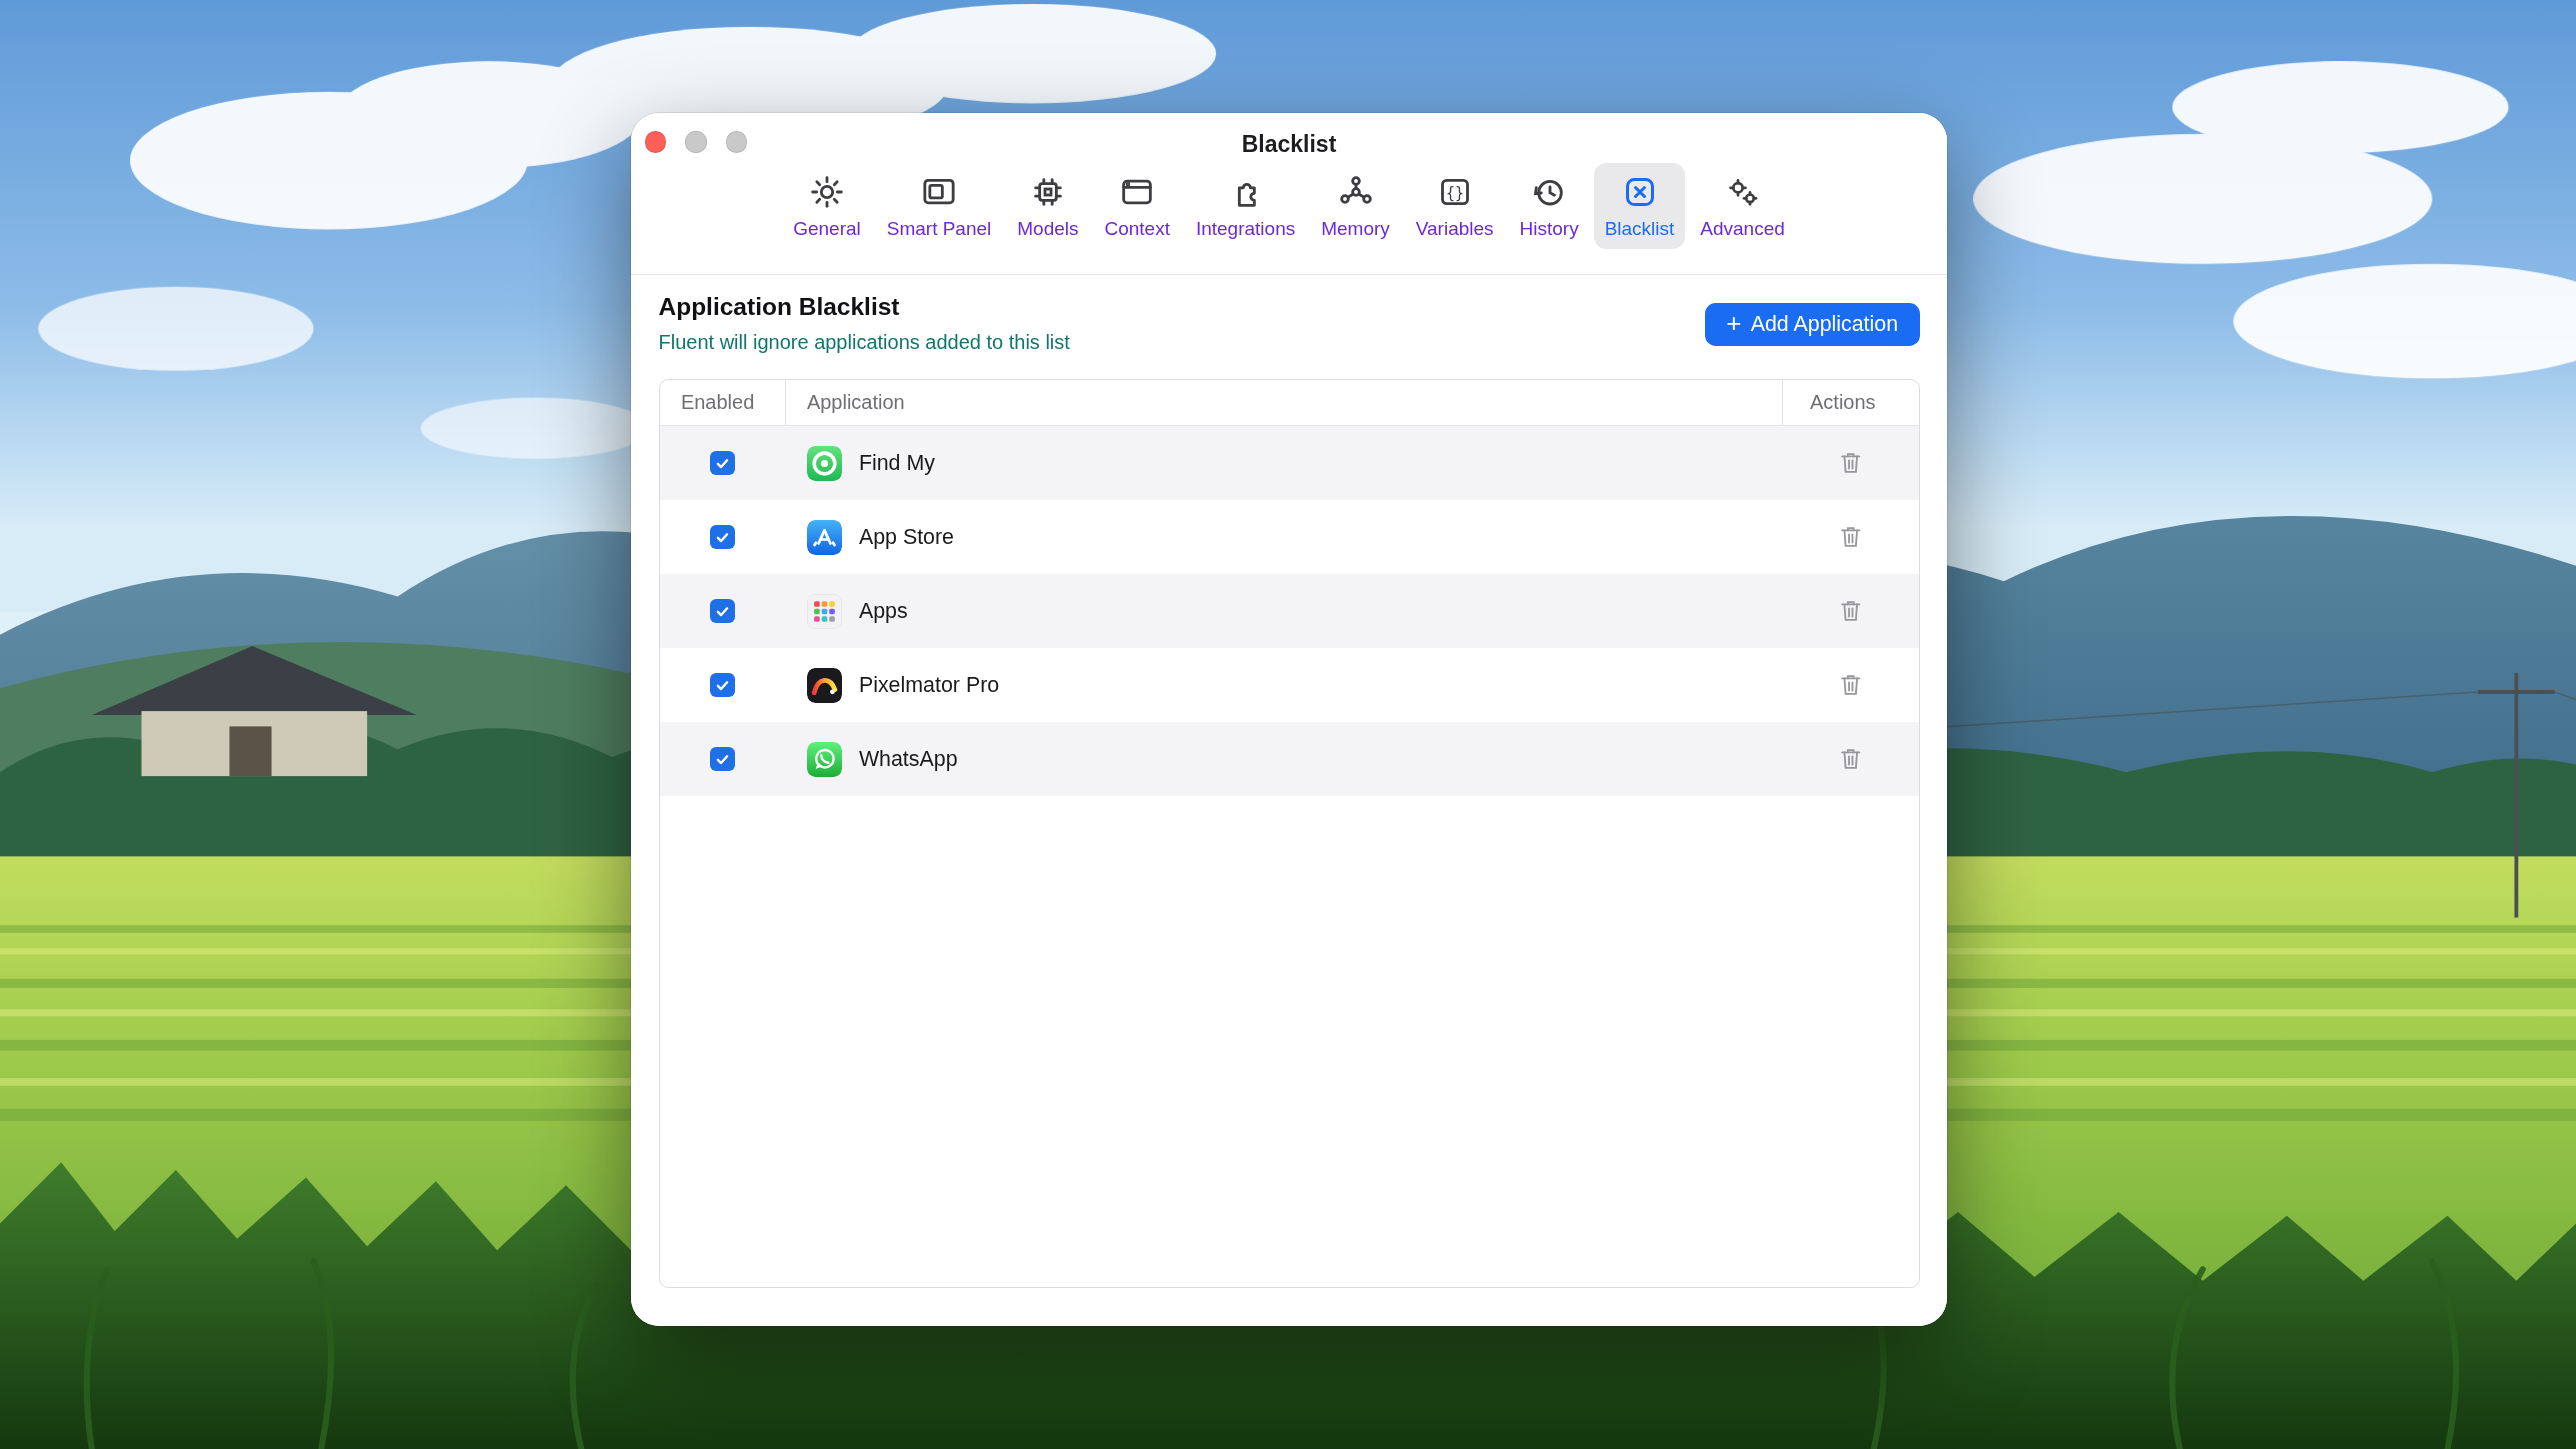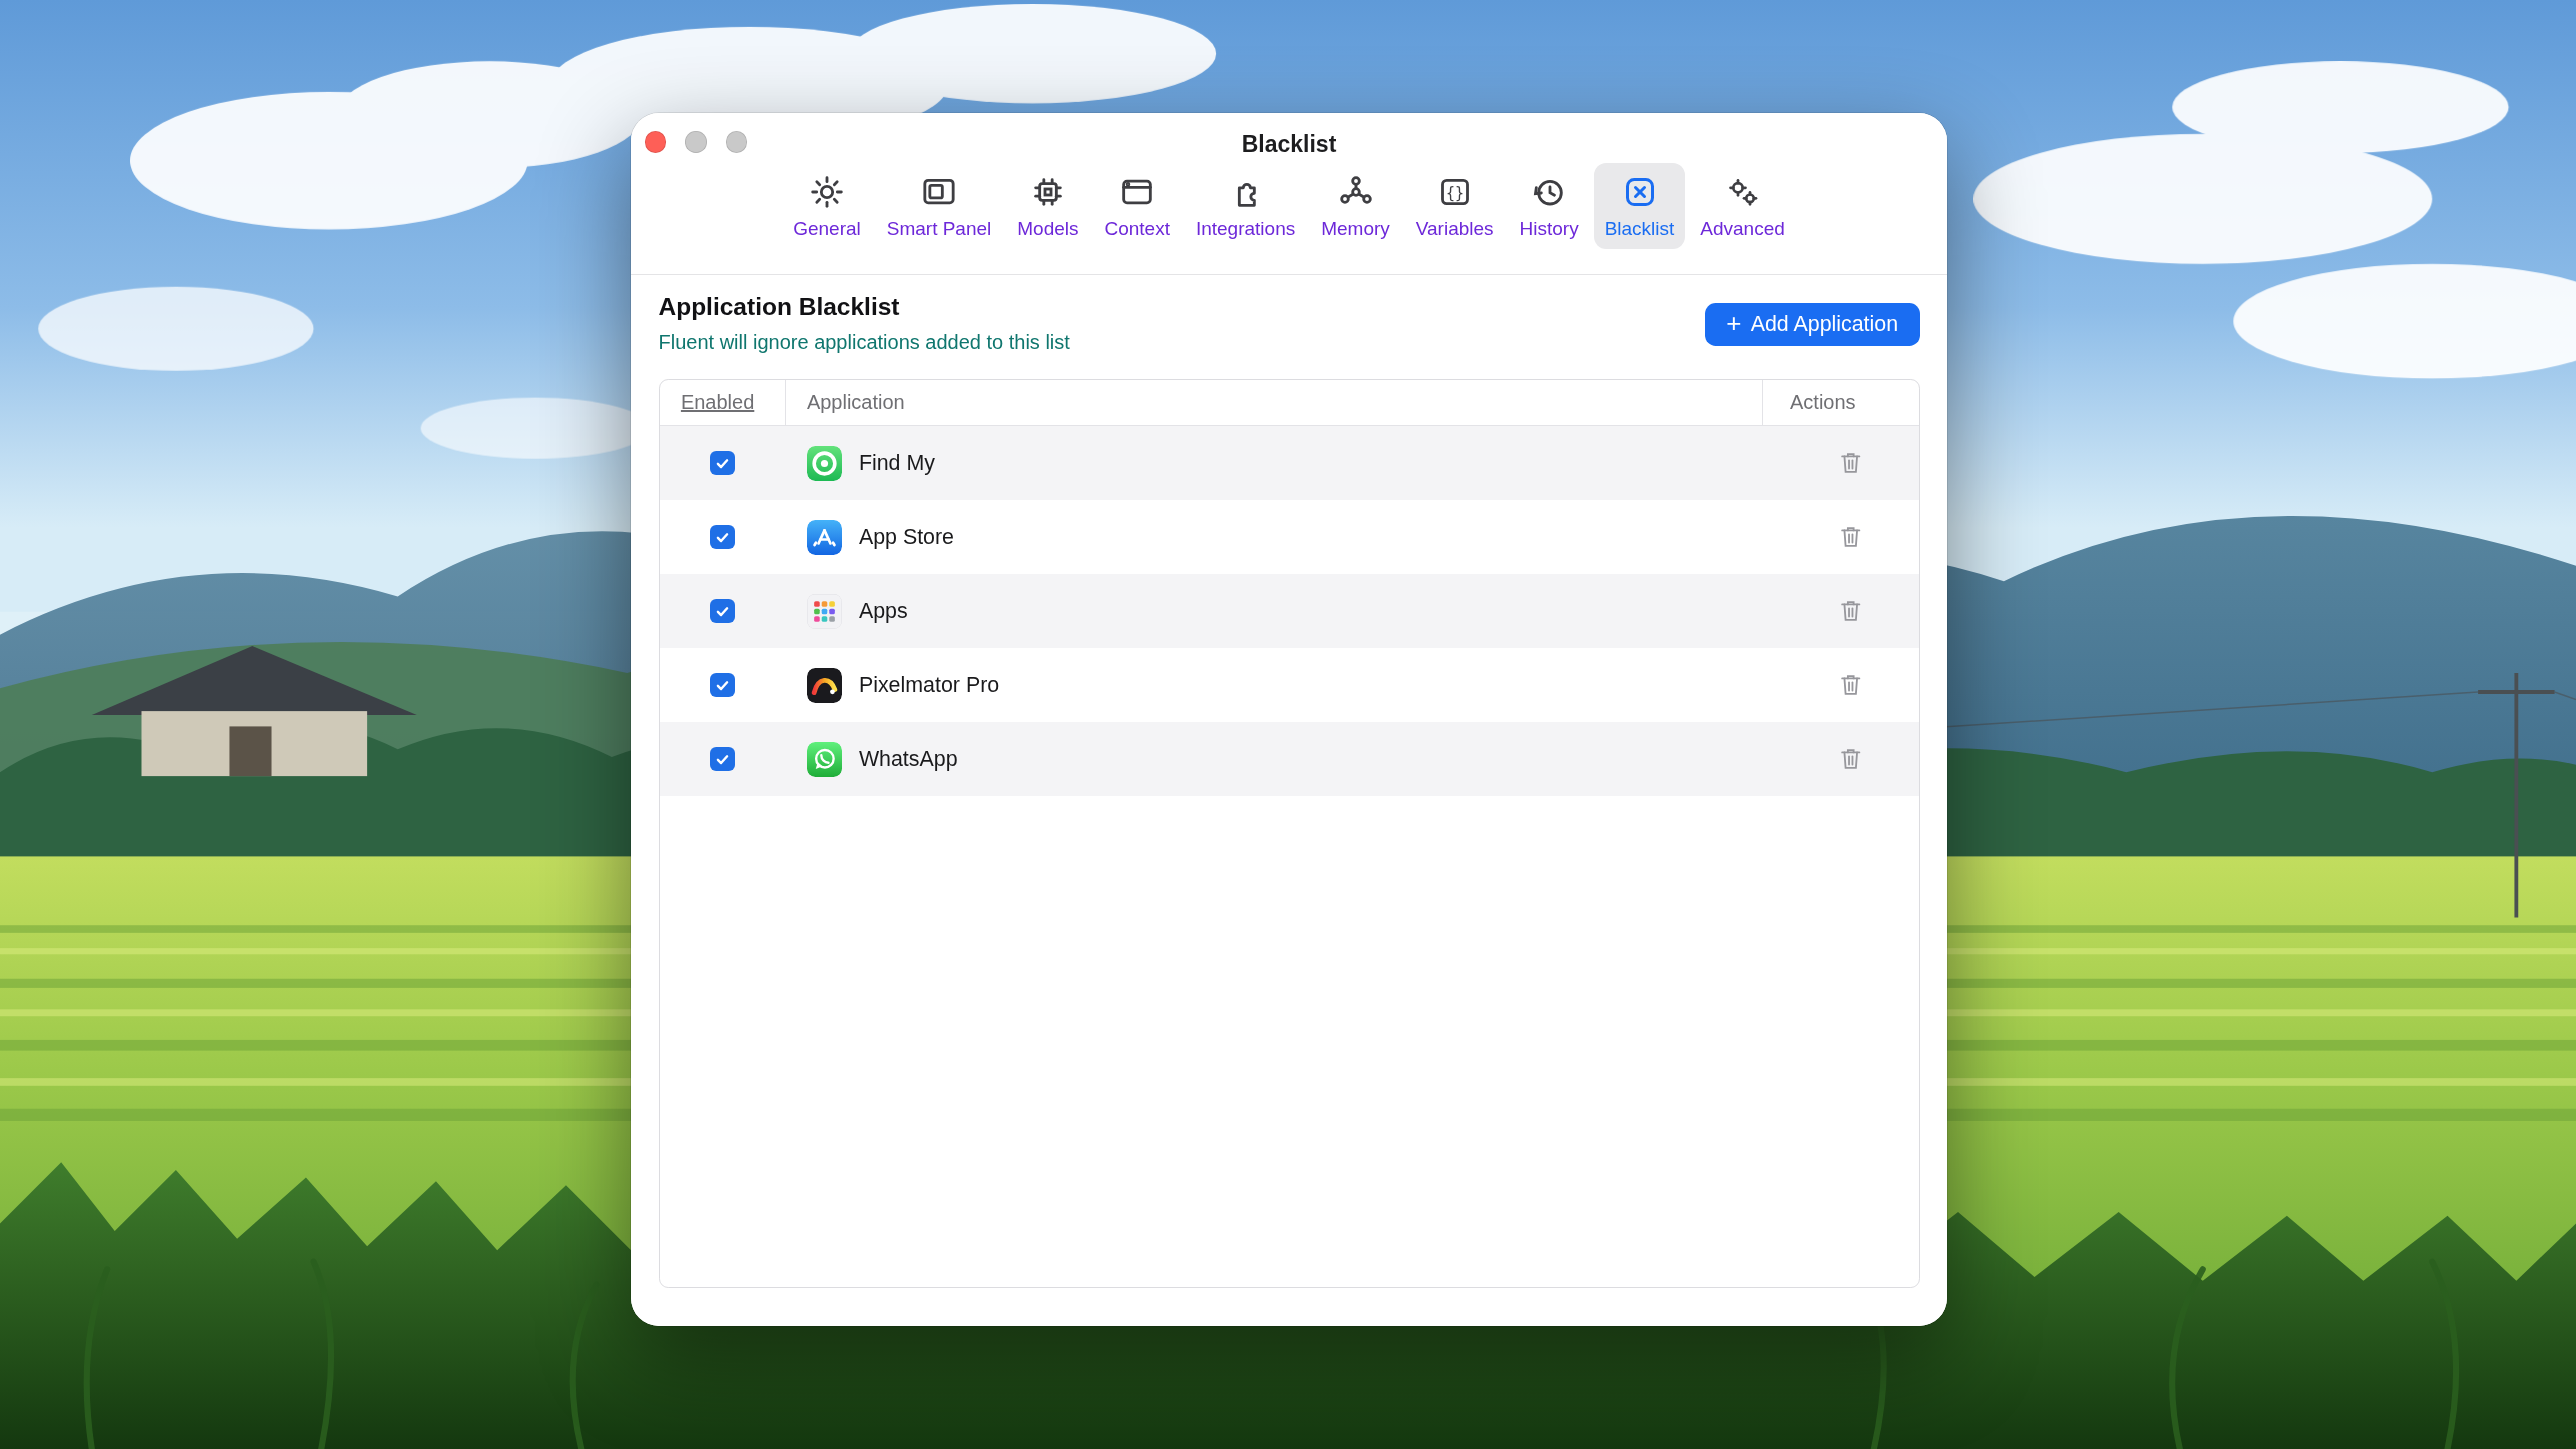--- a/index.html
+++ b/index.html
@@ -43,23 +43,23 @@
   .page-sub { margin-top:9.2px; font-size:20px; color:#0f766e; }
 
   .add-btn { position:absolute; right:27.5px; top:27.5px; height:43px; display:flex; align-items:center; gap:9.2px;
     background:#1a6df2; color:#fff; border:none; border-radius:10.7px; padding:0 21.4px; font-size:21.4px;
     font-family:"Liberation Sans", sans-serif; font-weight:500; }
   .add-btn .plus { font-size:26px; font-weight:400; line-height:1; margin-top:-2.3px; }
 
   .table { position:absolute; left:27.5px; right:27.5px; top:104px; bottom:38px;
     border:1.5px solid #dcdce0; border-radius:9.2px; overflow:hidden; background:#fff; }
   .thead { display:flex; height:46px; align-items:center; border-bottom:1.5px solid #e3e3e7; color:#6f6f73; font-size:20px; }
-  .th-enabled { width:126px; padding-left:21.4px; border-right:1.5px solid #e3e3e7; height:100%; display:flex; align-items:center;text-decoration:underline; }
+  .th-enabled { width:126px; padding-left:21.4px; border-right:1.5px solid #e3e3e7; height:100%; display:flex; align-items:center; }
   .th-app { flex:1; padding-left:21.4px; border-right:1.5px solid #e3e3e7; height:100%; display:flex; align-items:center; }
-  .th-actions { width:156px; padding-left:27.5px; height:100%; display:flex; align-items:center; }
+  .th-actions { width:136px; padding-left:27.5px; height:100%; display:flex; align-items:center; }
 
   .trow { display:flex; height:74px; align-items:center; background:#fff; }
   .trow:nth-child(even) { background:#f4f4f6; }
   .cell-enabled { width:126px; display:flex; justify-content:center; }
   .cell-app { flex:1; display:flex; align-items:center; gap:17px; padding-left:21.4px; }
   .cell-actions { width:136px; display:flex; justify-content:center; }
 
   .checkbox { width:24.5px; height:24.5px; border-radius:6.1px; background:#1f6fe6; display:flex; align-items:center; justify-content:center; }
   .checkbox svg { width:17px; height:17px; }
 

